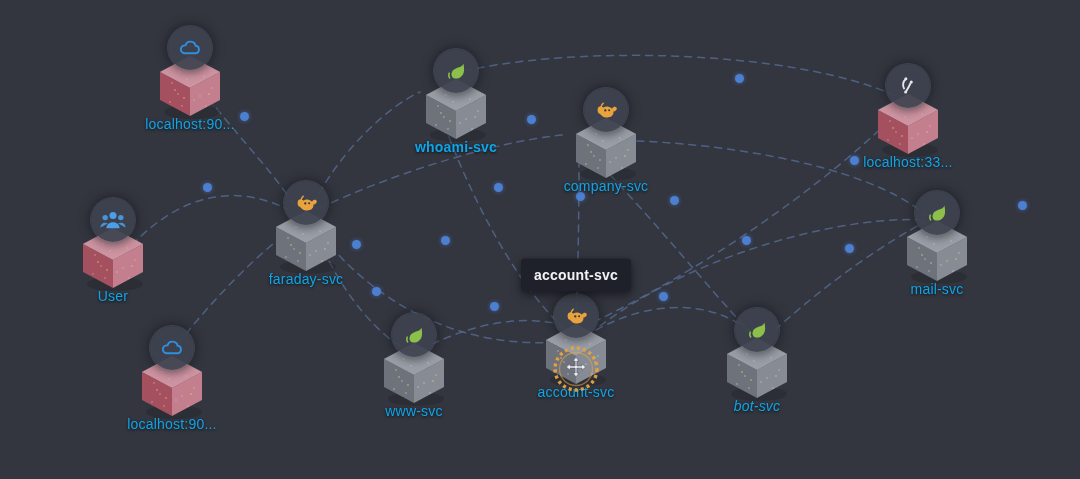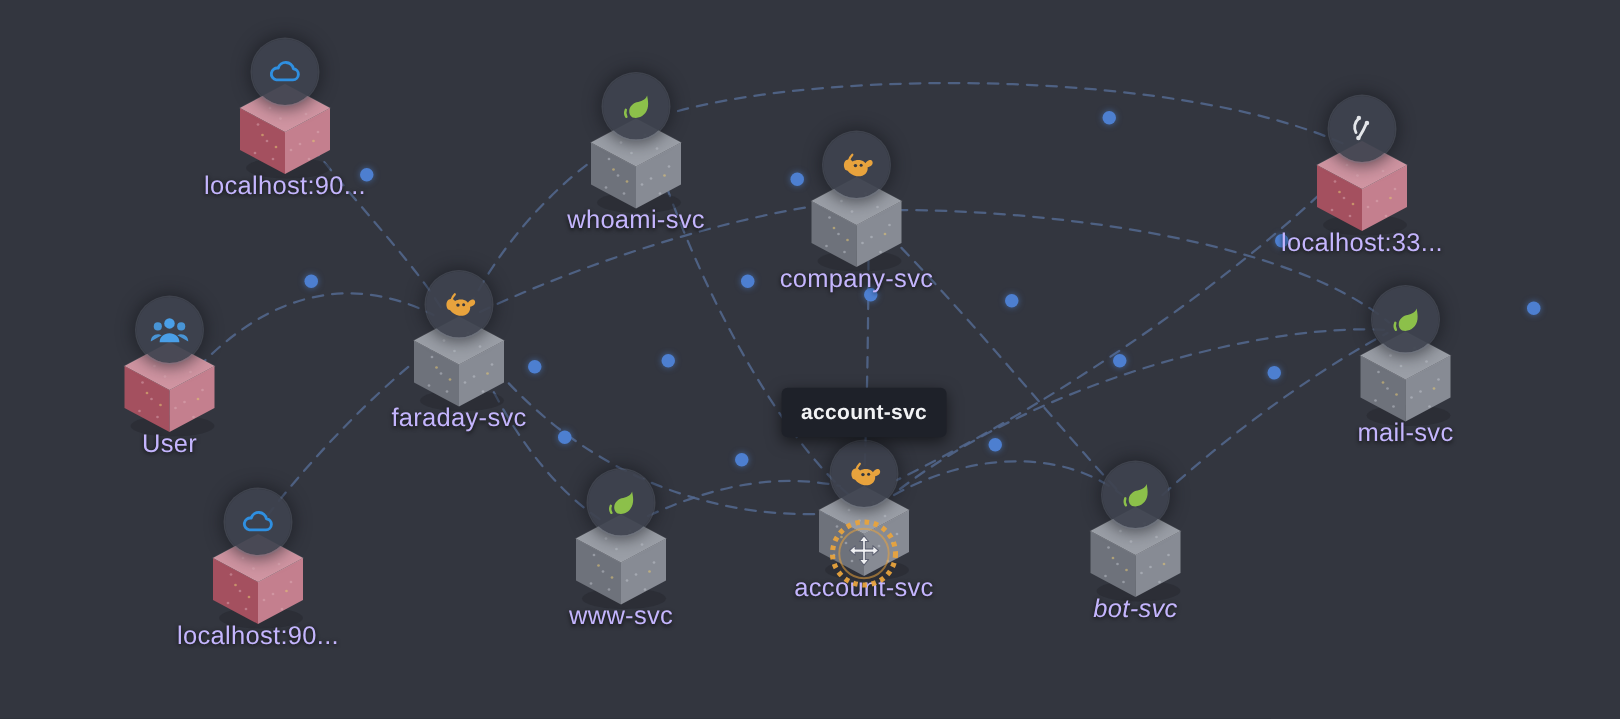--- a/index.html
+++ b/index.html
@@ -67,24 +67,24 @@
     align-items: center;
     justify-content: center;
     z-index: 4;
   }
   .badge svg { display: block; }
 
   
   .node-label {
     position: relative;
     margin-top: -6px;
-    font-size: 17px;
+    font-size: 14px;
     line-height: 16px;
     letter-spacing: 0.2px;
-    color: #c4b5fd;
+    color: #0ea5e9;
     text-shadow: 0 1px 3px rgba(0,0,0,0.75);
     white-space: nowrap;
     user-select: none;
   }
 
   
   .sel-ring {
     position: absolute;
     left: 50%;
     top: 50px;
@@ -205,21 +205,21 @@
           </div>
       <div class="badge">
             <svg width="24" height="24" viewBox="0 0 24 24" fill="none" stroke="#2f8fe0" stroke-width="1.9" stroke-linecap="round" stroke-linejoin="round">
         <path d="M6.2 17.2h11.1a3.7 3.7 0 0 0 .3-7.38A5.2 5.2 0 0 0 7.5 9.4 3.9 3.9 0 0 0 6.2 17.2z"></path>
         </svg>
           </div>
 
     </div>
     <div class="node-label">localhost:90...</div>
       </div>
-      <div class="node" style="left: 424px; top: 49px;">
+      <div class="node" style="left: 456px; top: 49px; font-weight: bold;">
     <div class="cube-wrap">
       <div class="cube">
             <svg width="72" height="72" viewBox="0 0 72 72">
       <ellipse cx="38" cy="62" rx="28" ry="7" fill="#23262d" opacity="0.45"></ellipse>
       <polygon points="36,6 66,22 36,38 6,22" fill="#9a9ea6"></polygon>
       <polygon points="6,22 36,38 36,66 6,50" fill="#6e727b"></polygon>
       <polygon points="66,22 36,38 36,66 66,50" fill="#878b94"></polygon>
       <g fill="#c7ccd4" opacity="0.45">
         <circle cx="26" cy="22" r="0.9"></circle>
                 <circle cx="42" cy="17" r="0.9"></circle>
@@ -245,21 +245,21 @@
       <div class="badge">
             <svg width="24" height="24" viewBox="0 0 24 24">
         <path d="M19.4 4.6c-1.1 3.4-4.2 3.6-7 4.6-2.7 1-4.6 2.7-4.9 5.6-.2 1.9.7 3.6 2.2 4.5 4.9 1.4 9.6-2 10.3-7.4.35-2.7-.2-5.2-.6-7.3z" fill="#8cc04a"></path>
         <path d="M5.6 18.9c-.9-1.4-1-3.1-.4-4.7" stroke="#8cc04a" stroke-width="1.6" stroke-linecap="round" fill="none"></path>
         </svg>
           </div>
 
     </div>
     <div class="node-label">whoami-svc</div>
       </div>
-      <div class="node" style="left: 571px; top: 88px; text-align: center;">
+      <div class="node" style="left: 606px; top: 88px; text-align: center;">
     <div class="cube-wrap">
       <div class="cube">
             <svg width="72" height="72" viewBox="0 0 72 72">
       <ellipse cx="38" cy="62" rx="28" ry="7" fill="#23262d" opacity="0.45"></ellipse>
       <polygon points="36,6 66,22 36,38 6,22" fill="#9a9ea6"></polygon>
       <polygon points="6,22 36,38 36,66 6,50" fill="#6e727b"></polygon>
       <polygon points="66,22 36,38 36,66 66,50" fill="#878b94"></polygon>
       <g fill="#c7ccd4" opacity="0.45">
         <circle cx="26" cy="22" r="0.9"></circle>
                 <circle cx="42" cy="17" r="0.9"></circle>

